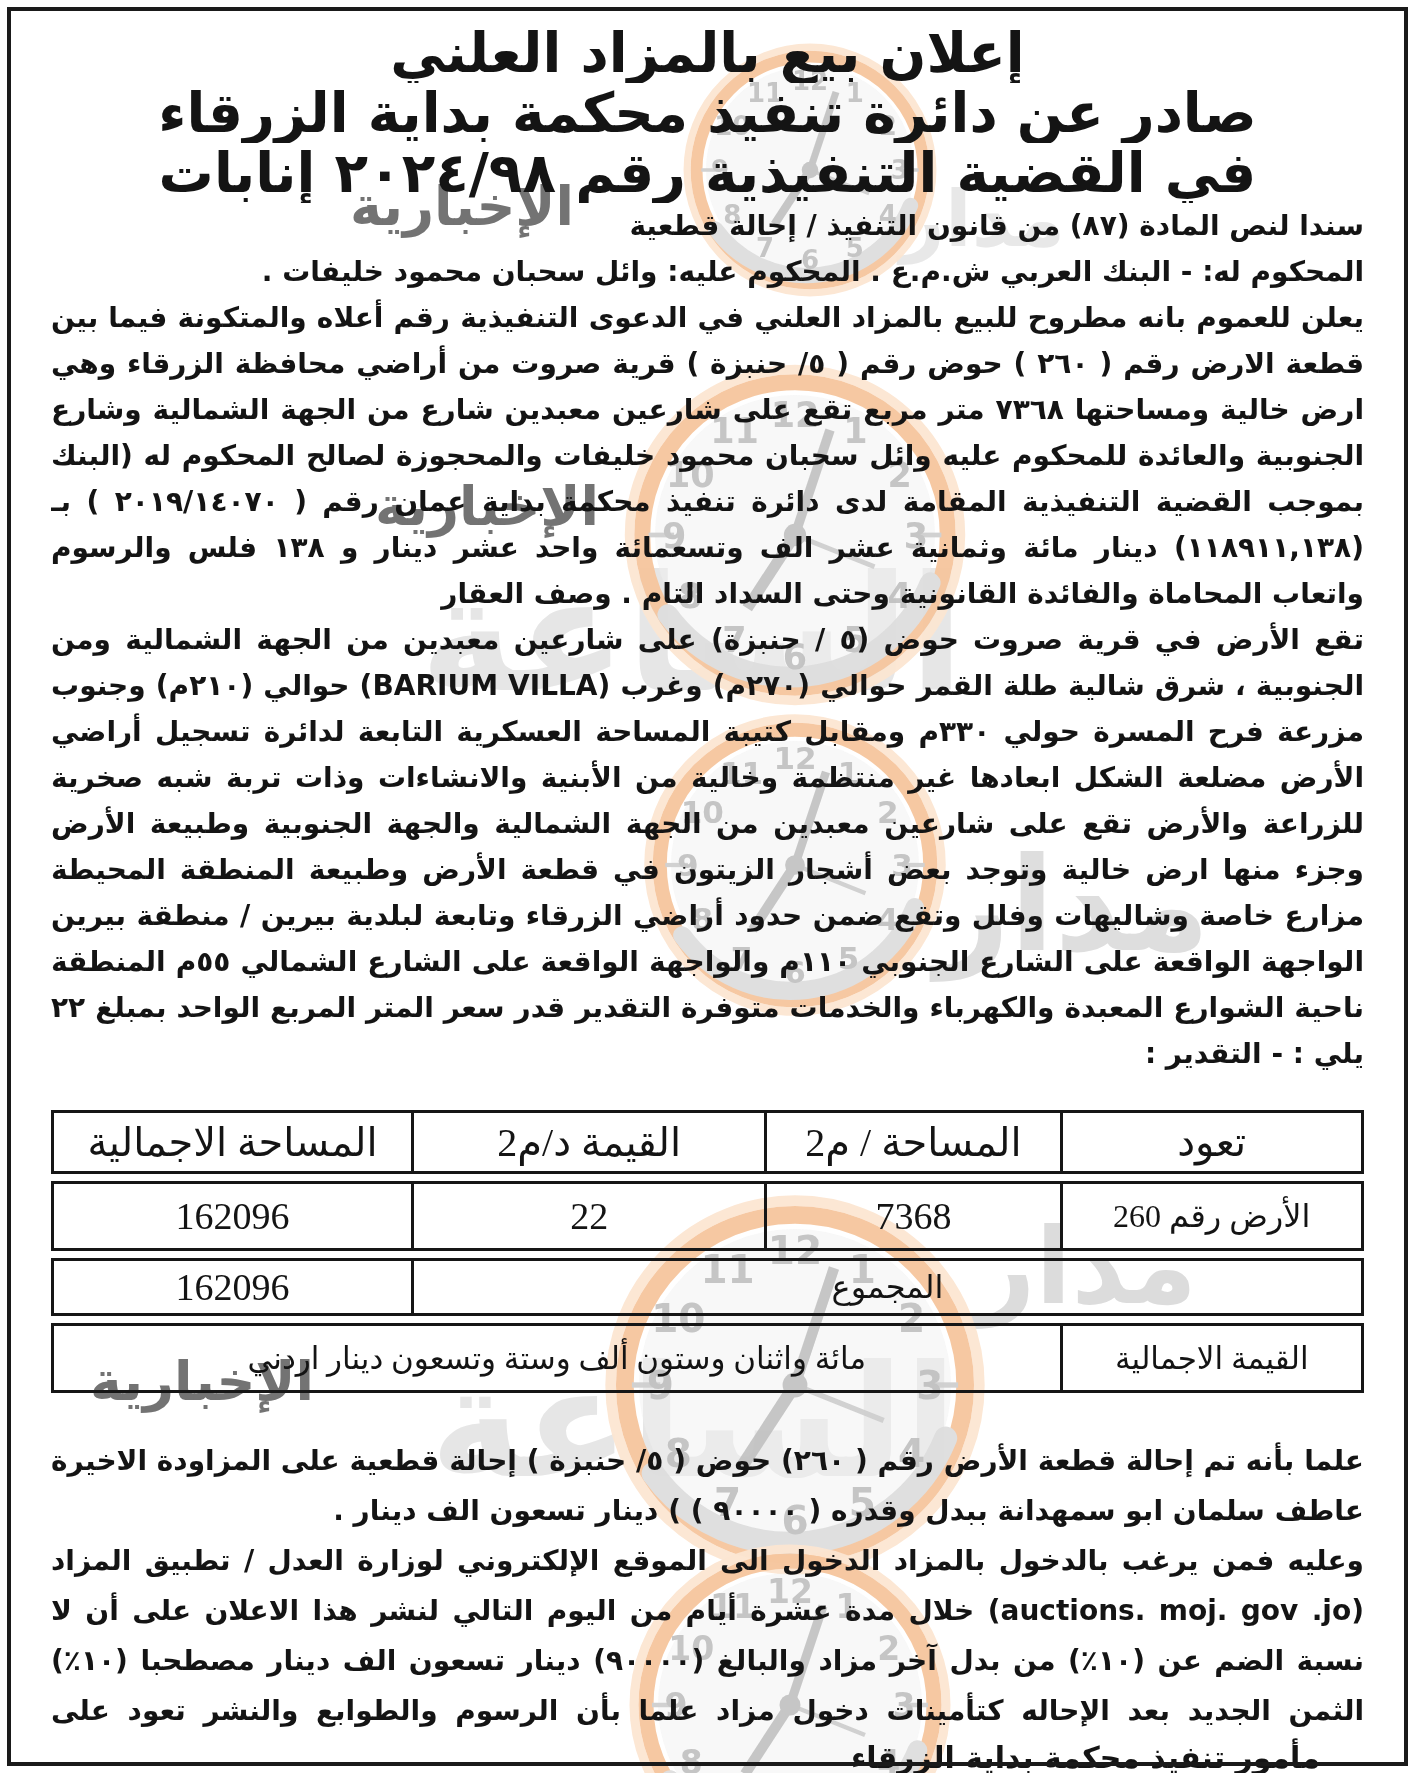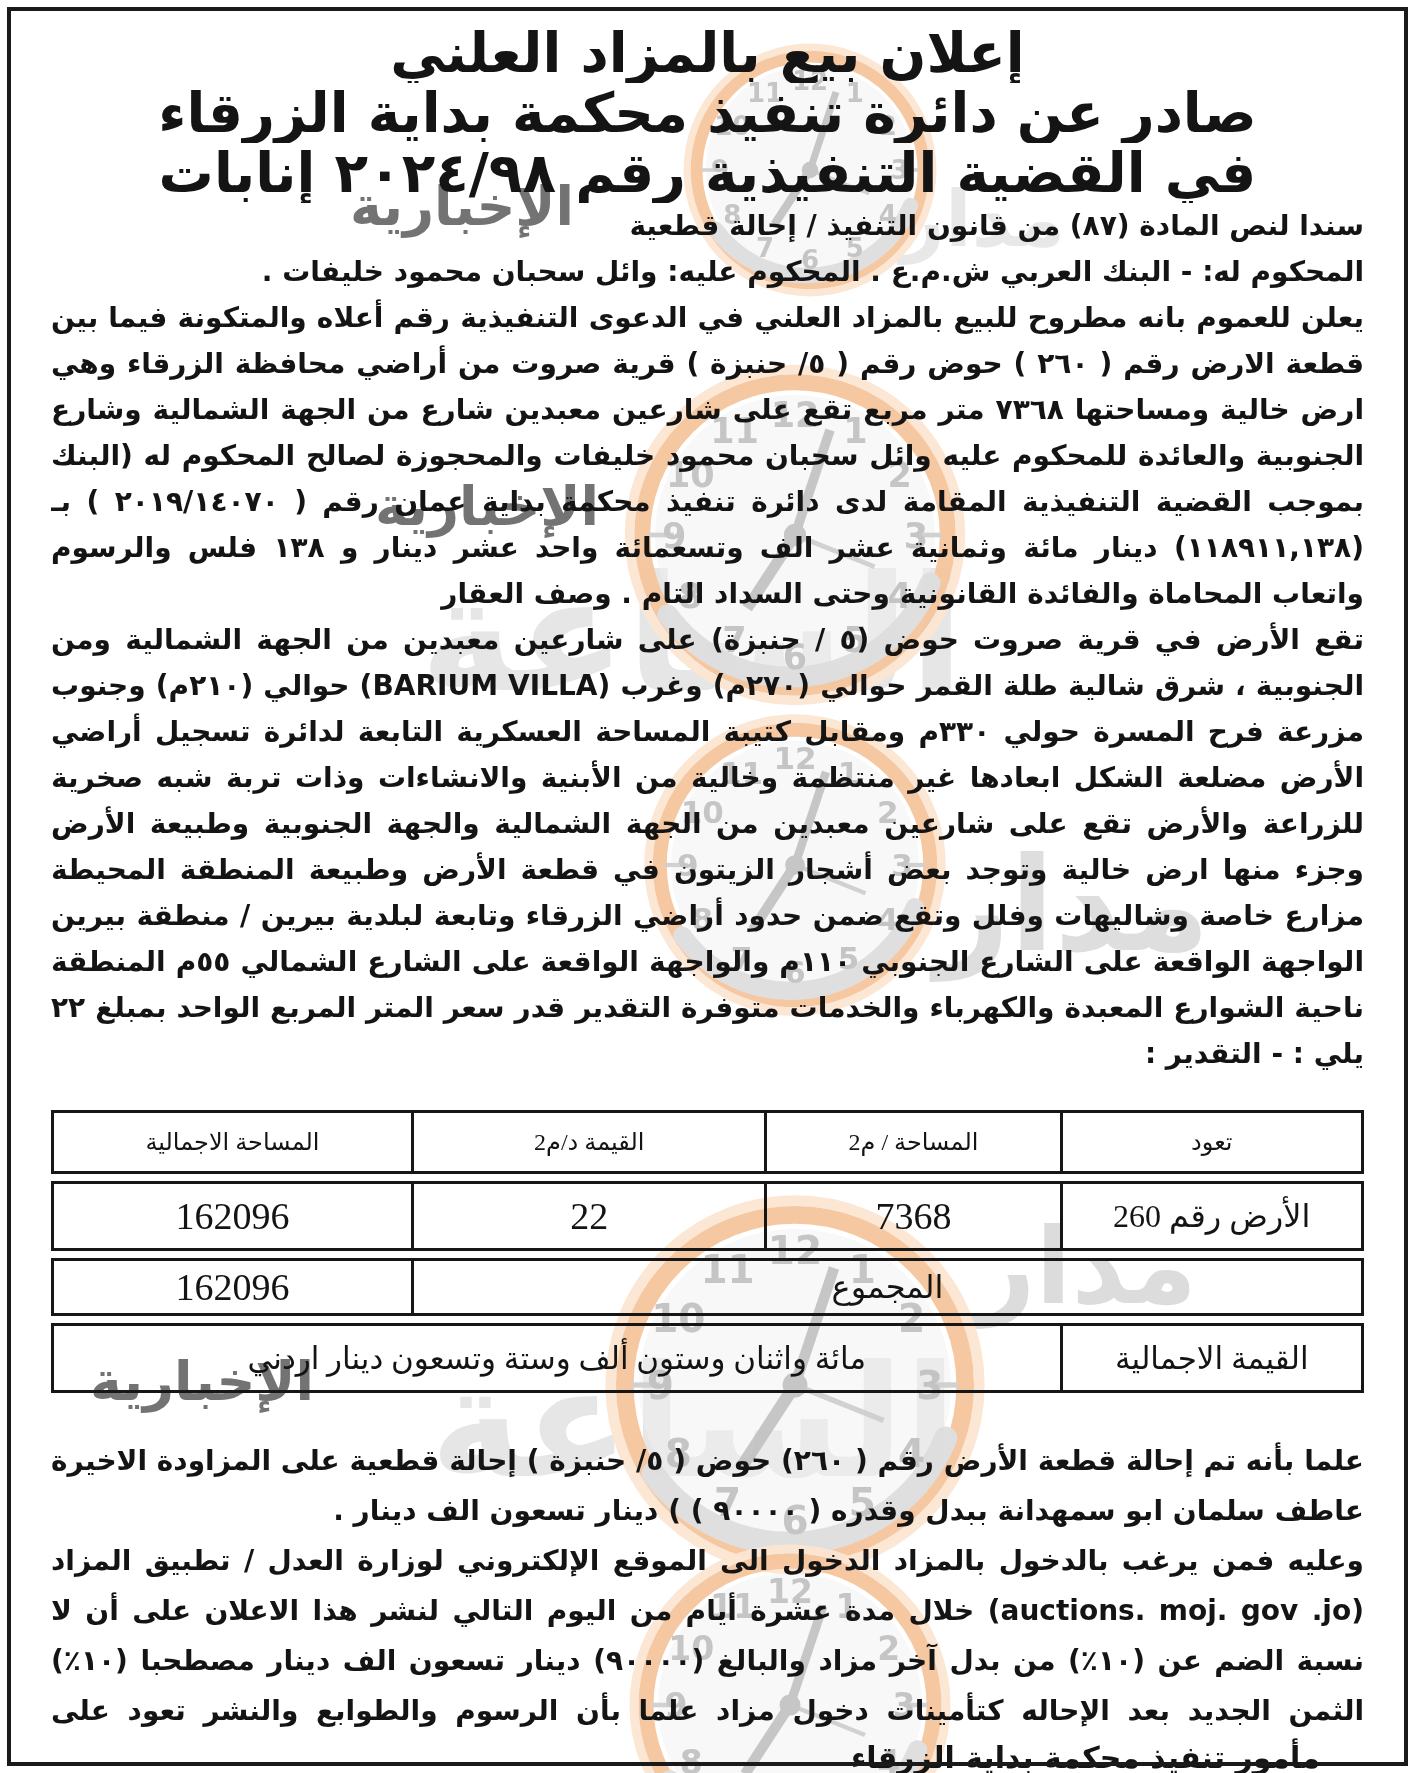--- a/index.html
+++ b/index.html
@@ -35,21 +35,21 @@
   .end{text-align:right;}
   .clline{font-size:28px;font-weight:bold;height:50px;line-height:50px;overflow:hidden;}
   .sig{font-size:30px;font-weight:bold;height:44px;line-height:44px;text-align:left;padding-left:800px;white-space:nowrap;overflow:hidden;}
   
   table.est{width:100%;margin-top:26px;border-collapse:separate;border-spacing:0 7px;table-layout:fixed;
     font-family:"Liberation Serif","DejaVu Sans",serif;font-weight:normal;}
   table.est td{border-top:3px solid #161616;border-bottom:3px solid #161616;border-left:3px solid #161616;
     text-align:center;vertical-align:middle;padding:0;overflow:hidden;}
   table.est td:first-child{border-right:3px solid #161616;}
   .c-desc{width:23%;}.c-area{width:22.5%;margin-left:12px;}.c-price{width:27%;}.c-total{width:27.5%;}
-  .r-head td{height:58px;font-size:24px;}
+  .r-head td{height:58px;font-size:40px;}
   .r-data td{height:64px;font-size:38px;}
   .r-data td.lbl{font-size:32px;margin-left:43px;}
   .r-sum td{height:52px;}
   .r-sum td.lbl{font-size:32px;}
   .r-sum td.num{font-size:38px;}
   .r-total td{height:64px;font-size:31px;}
 </style>
 </head>
 <body>
 

